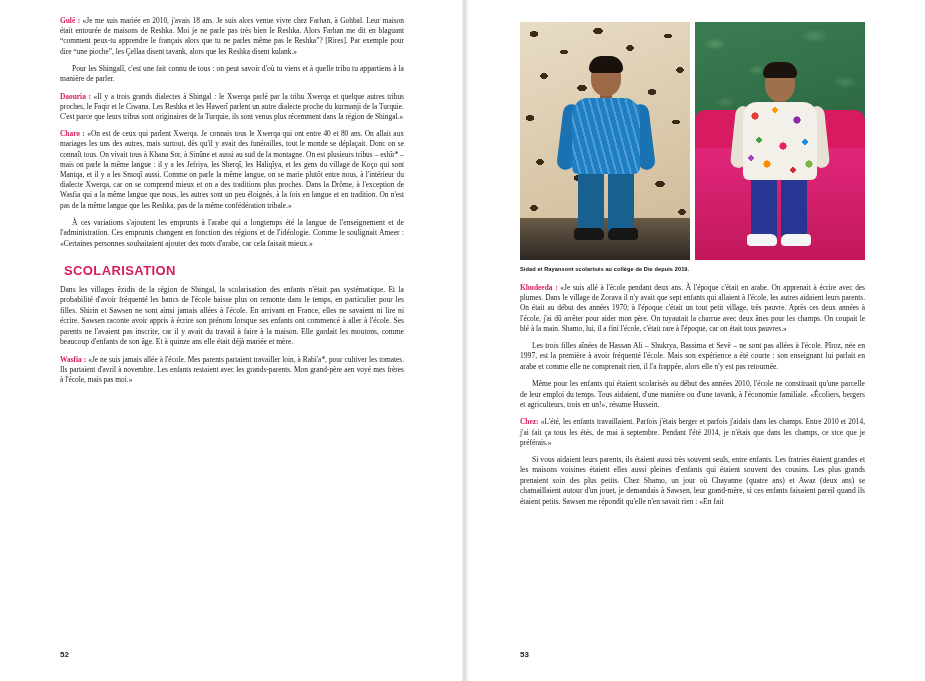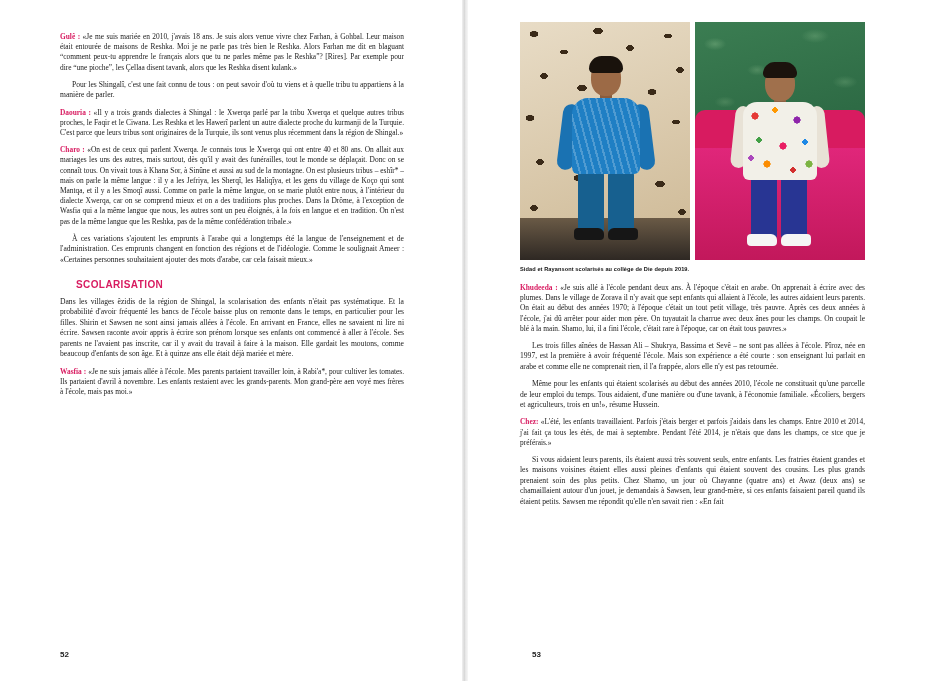--- a/index.html
+++ b/index.html
@@ -20,21 +20,21 @@
     height: 681px;
     display: flex;
   }
   .page {
     position: relative;
     height: 681px;
     box-sizing: border-box;
   }
   .page-left {
     width: 462px;
-    padding: 32px 58px 0 60px;
+    padding: 16px 58px 0 60px;
   }
   .gutter {
     width: 6px;
     height: 681px;
     background: linear-gradient(to right, #f0f0f0, #d8d8d8 40%, #e8e8e8 60%, #f6f6f6);
   }
   .page-right {
     width: 457px;
     padding: 22px 60px 7px 52px;
   }
@@ -52,35 +52,35 @@
     color: #d81b60;
     font-weight: bold;
   }
   .quote {
     font-size: 7.4px;
     line-height: 10.2px;
   }
   .section-title {
     color: #d81b60;
     font-weight: bold;
-    font-size: 10px;
+    font-size: 13px;
     letter-spacing: 0.4px;
-    margin: 14px 0 7px 16px;
+    margin: 14px 0 7px 4px;
     font-family: "Liberation Sans", sans-serif;
   }
   .folio {
     position: absolute;
     bottom: 22px;
     font-family: "Liberation Sans", sans-serif;
     font-size: 8px;
     font-weight: bold;
     color: #222;
   }
   .folio-left { left: 60px; }
-  .folio-right { left: 52px; margin-left: 12px; }
+  .folio-right { left: 52px; }
 
   .photo-row {
     display: flex;
     gap: 5px;
     margin-bottom: 6px;
   }
   .photo {
     position: relative;
     width: 170px;
     height: 238px;

